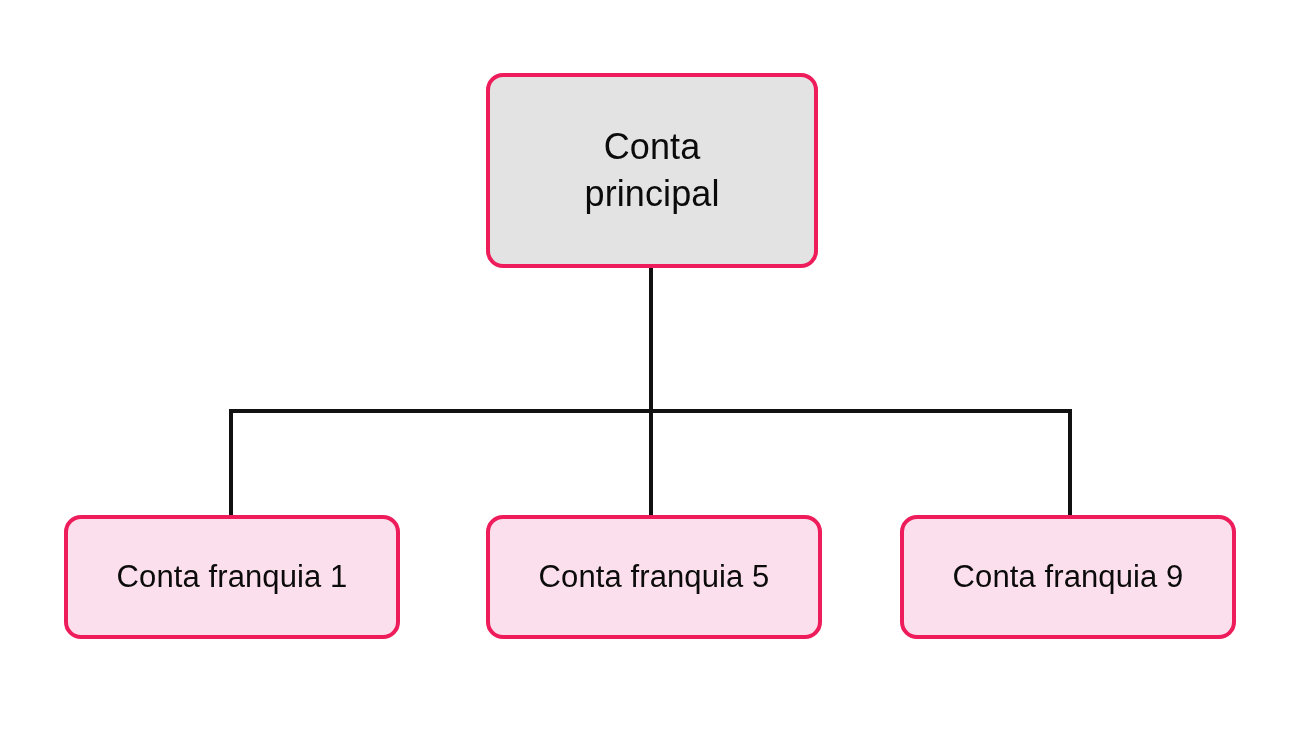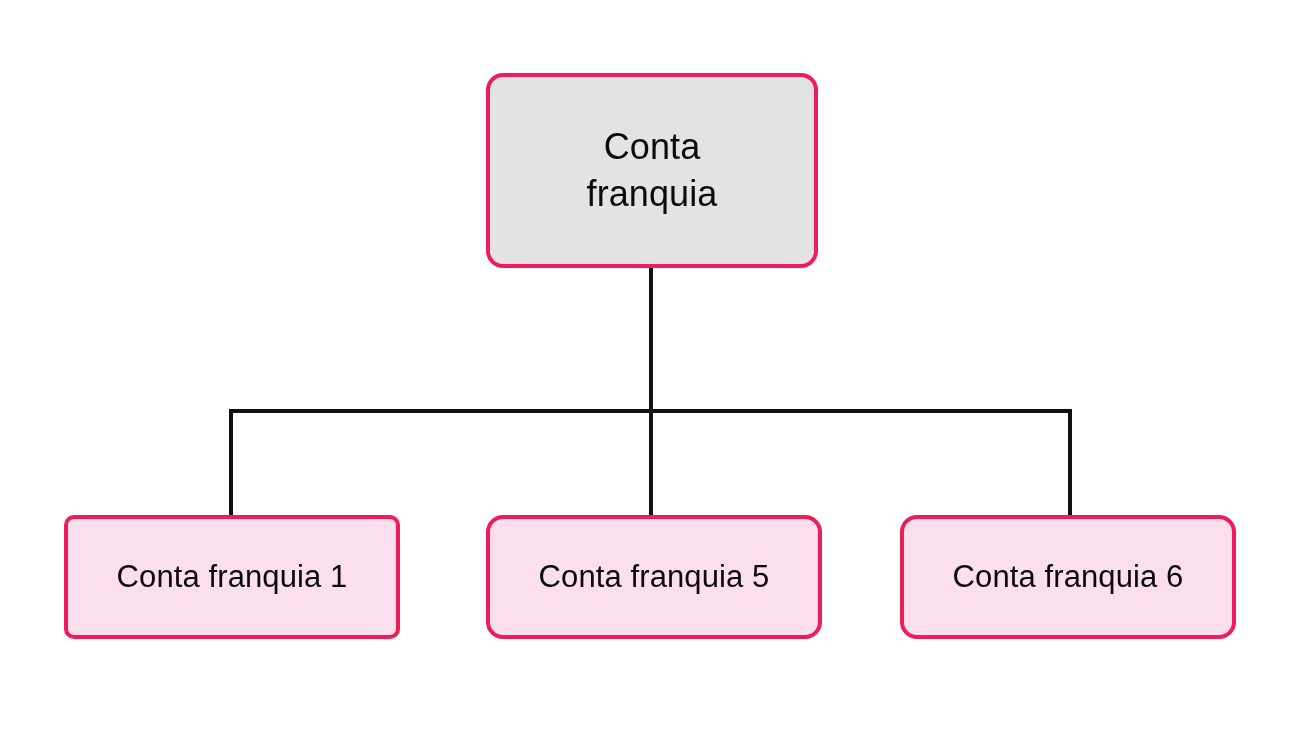--- a/index.html
+++ b/index.html
@@ -77,49 +77,49 @@
     border: 4px solid #EE1C5B;
     border-radius: 17px;
   }
   .node-child .node-label {
     font-size: 31px;
     line-height: 1.25;
     font-weight: 400;
     letter-spacing: 0.1px;
   }
 
-  #node-child-1 { left: 64px; border-radius: 10px; }
+  #node-child-1 { left: 64px; }
   #node-child-2 { left: 486px; }
   #node-child-3 { left: 900px; }
 </style>
 </head>
 <body>
 
 <div id="diagram-canvas">
 
   <svg id="connector-layer" viewBox="0 0 1296 752" width="1296" height="752" xmlns="http://www.w3.org/2000/svg">
     <g stroke="#111111" stroke-width="4" fill="none" stroke-linecap="butt">
       <line x1="651" y1="268" x2="651" y2="411"></line>
       <line x1="229" y1="411" x2="1072" y2="411"></line>
       <line x1="231" y1="409" x2="231" y2="517"></line>
       <line x1="651" y1="409" x2="651" y2="517"></line>
       <line x1="1070" y1="409" x2="1070" y2="517"></line>
     </g>
   </svg>
 
   <div class="node" id="node-root">
     <span class="node-label">Conta
-franquia</span>
+principal</span>
   </div>
 
   <div class="node node-child" id="node-child-1">
     <span class="node-label">Conta franquia 1</span>
   </div>
 
   <div class="node node-child" id="node-child-2">
     <span class="node-label">Conta franquia 5</span>
   </div>
 
   <div class="node node-child" id="node-child-3">
-    <span class="node-label">Conta franquia 6</span>
+    <span class="node-label">Conta franquia 9</span>
   </div>
 
 </div>
 
 </body></html>

